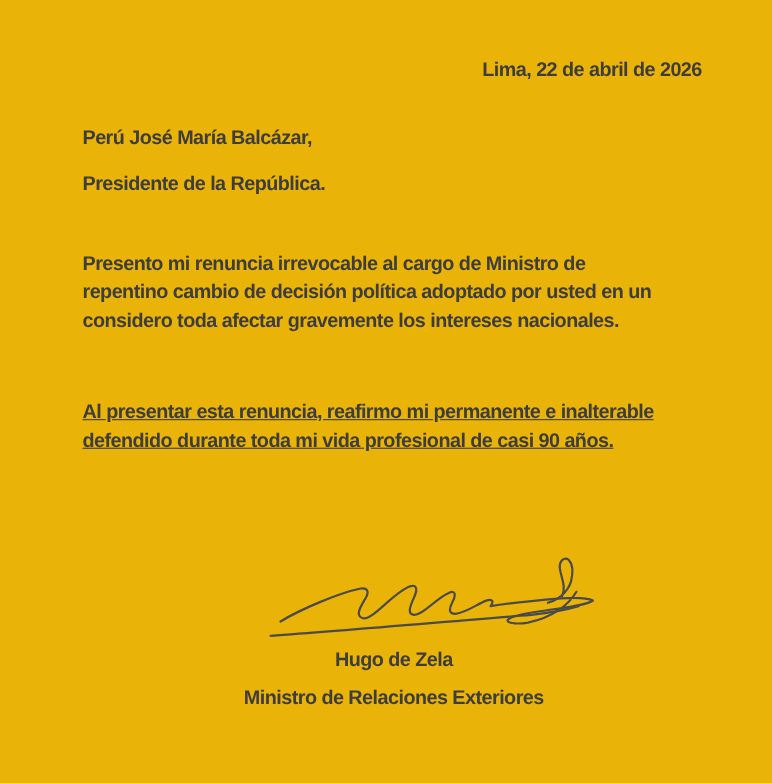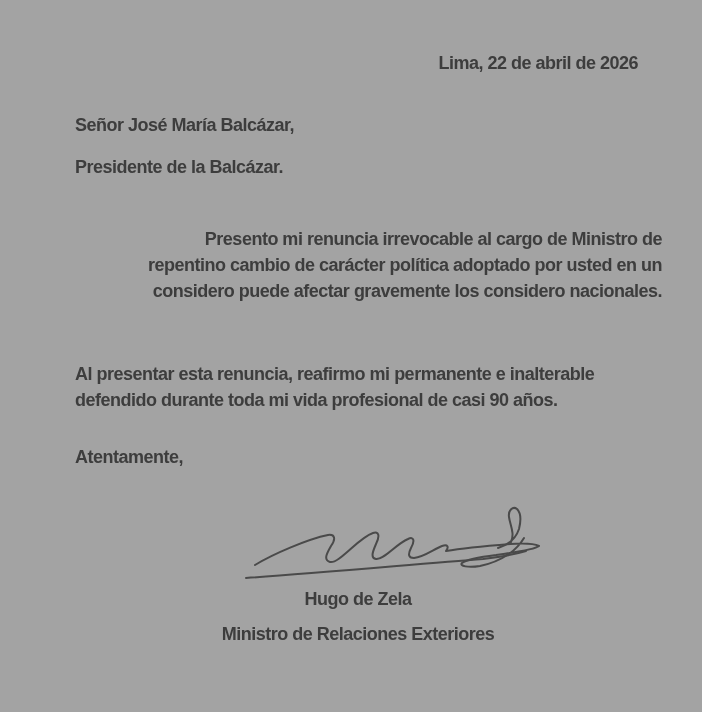--- a/index.html
+++ b/index.html
@@ -4,41 +4,41 @@
 <style>
   html, body {
     margin: 0;
     padding: 0;
     background: #ffffff;
   }
   .page {
     position: relative;
     width: 702px;
     height: 712px;
-    background: #a3a3a3;
+    background: #eab308;
     overflow: hidden;
     font-family: "Liberation Sans", sans-serif;
     font-weight: 700;
     font-size: 18px;
     line-height: 26px;
     letter-spacing: -0.5px;
     color: #3d3d3d;
     -webkit-font-smoothing: antialiased;
   }
   .abs { position: absolute; }
   .date-line {
     top: 50px;
     right: 64px;
     text-align: right;
   }
   .recipient-1 { top: 112px; left: 75px; }
   .recipient-2 { top: 154px; left: 75px; }
   .para { left: 75px; right: 40px; }
-  .para-1 { top: 226px; text-align: right; }
-  .para-2 { top: 361px; }
+  .para-1 { top: 226px; }
+  .para-2 { top: 361px; text-decoration: underline; }
   .closing-line { top: 444px; left: 75px; }
   .signature-svg {
     top: 502px;
     left: 228px;
     width: 320px;
     height: 88px;
   }
   .center-line {
     left: 7px;
     width: 702px;
@@ -54,36 +54,35 @@
     stroke-linejoin: round;
   }
 </style>
 </head>
 <body>
 
 <div class="page">
 
   <div class="abs date-line">Lima, 22 de abril de 2026</div>
 
-  <div class="abs recipient-1">Señor José María Balcázar,</div>
+  <div class="abs recipient-1">Perú José María Balcázar,</div>
 
-  <div class="abs recipient-2">Presidente de la Balcázar.</div>
+  <div class="abs recipient-2">Presidente de la República.</div>
 
   <div class="abs para para-1">
     <div>Presento mi renuncia irrevocable al cargo de Ministro de</div>
-    <div>repentino cambio de carácter política adoptado por usted en un</div>
-    <div>considero puede afectar gravemente los considero nacionales.</div>
+    <div>repentino cambio de decisión política adoptado por usted en un</div>
+    <div>considero toda afectar gravemente los intereses nacionales.</div>
   </div>
 
   <div class="abs para para-2">
     <div>Al presentar esta renuncia, reafirmo mi permanente e inalterable</div>
     <div>defendido durante toda mi vida profesional de casi 90 años.</div>
   </div>
 
-  <div class="abs closing-line">Atentamente,</div>
 
   <svg class="abs signature-svg" viewBox="0 0 320 88" xmlns="http://www.w3.org/2000/svg" aria-hidden="true">
 
     <path class="sig-stroke" d="
       M 27 63
       C 45 52, 80 37, 100 33
       C 107 32, 108 37, 103 44
       C 99 51, 95 58, 102 60
       C 111 62, 130 36, 145 31
       C 151 29, 152 34, 148 42

